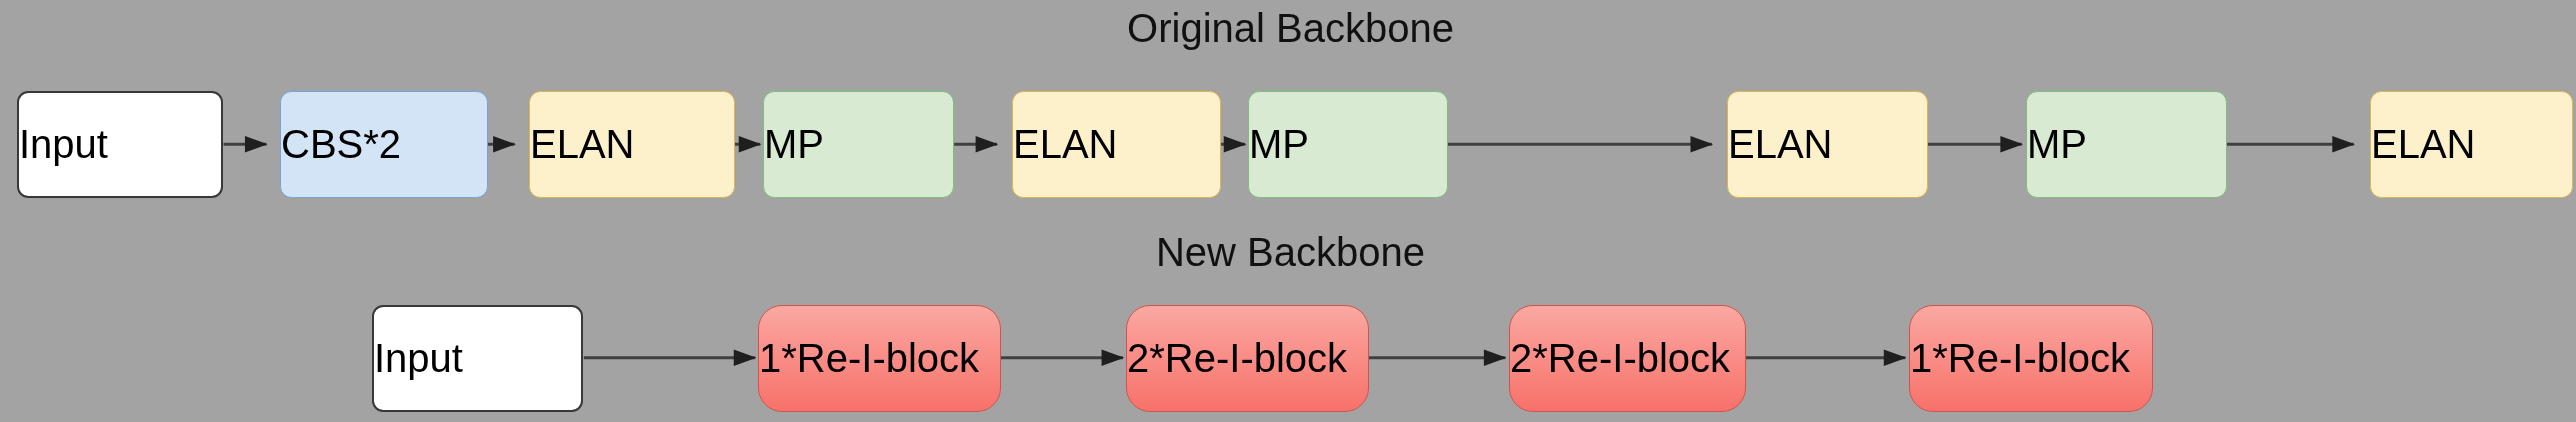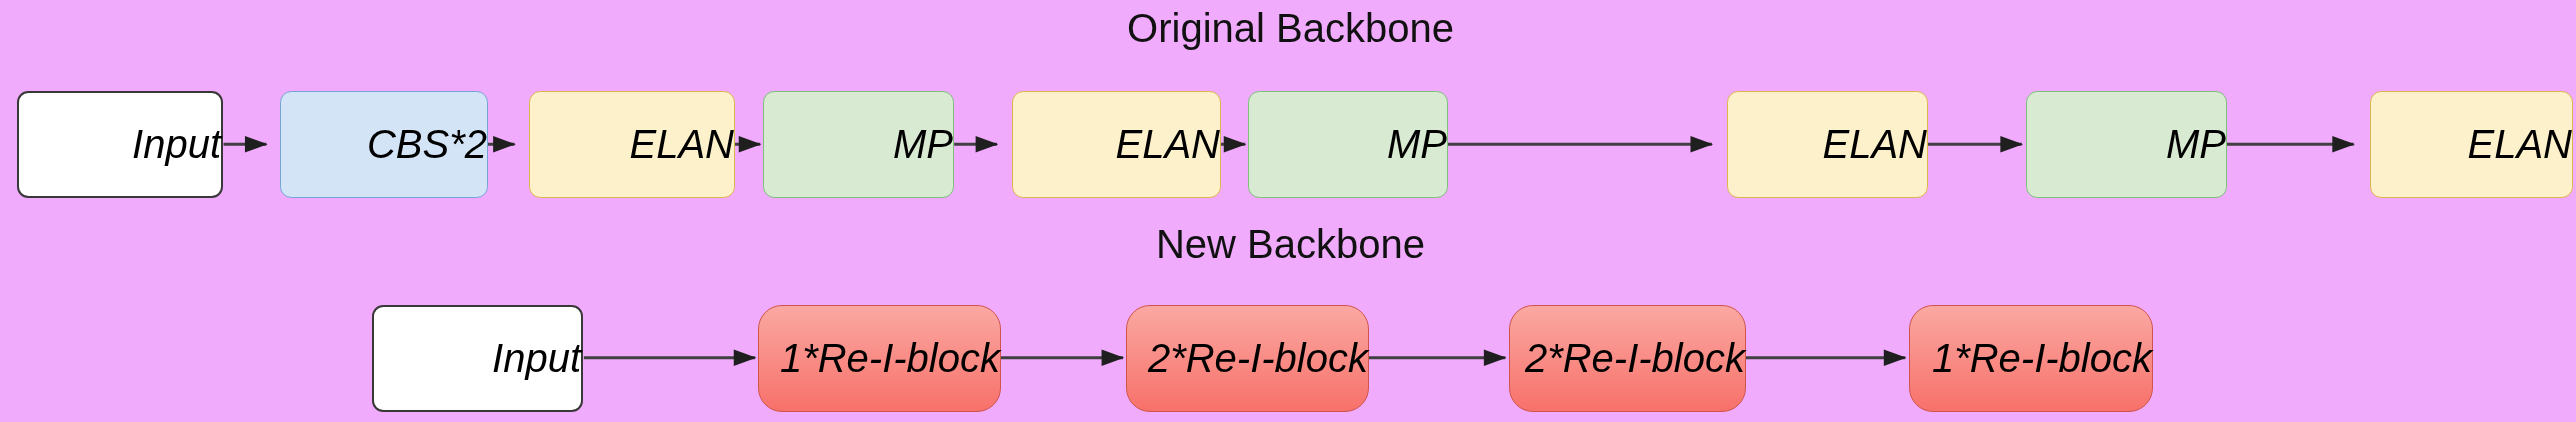--- a/index.html
+++ b/index.html
@@ -1,49 +1,48 @@
 <!DOCTYPE html>
 <html style="--input_stroke: #383838; --cbs_fill: #d4e4f7; --cbs_stroke: #74a4d8; --elan_fill: #fdf1cc; --elan_stroke: #ddb54d; --mp_fill: #d9ead3; --mp_stroke: #7cbf7a; --reblock_fill_top: #fba8a2; --reblock_fill_bottom: #f7716a; --reblock_stroke: #d0544b; --arrow_stroke: #404040; --arrowhead_fill: #1f1f1f;font-size:10px"><head>
 <meta charset="utf-8">
 <style>
   html, body { margin: 0; padding: 0; background: #ffffff; }
   .canvas {
     position: relative;
     width: 2576px;
     height: 422px;
-    background: #f0abfc;
+    background: #a3a3a3;
     font-family: "Liberation Sans", sans-serif;
     color: #000000;
     overflow: hidden;
   }
   .title {
     position: absolute;
     left: 912px;
     width: 757px;
     text-align: center;
     font-size: 40px;
     line-height: 1.1;
     color: #111111;
   }
   .title.original { top: 6.3px; }
-  .title.new      { top: 222px; }
+  .title.new      { top: 230px; }
 
   .box {
     position: absolute;
     height: 107px;
     box-sizing: border-box;
     display: flex;
     align-items: center;
-    justify-content: flex-end;
+    justify-content: flex-start;
     font-size: 40px;
     letter-spacing: 0px;
     border: 1.9px solid #000;
     border-radius: 11.3px;
     white-space: nowrap;
-    font-style: italic;
   }
   .row-top    { top: 91px; }
   .row-bottom { top: 305px; }
 
   .box.input {
     background: #ffffff;
     border: 2.5px solid var(--input_stroke, #383838);
   }
   .box.cbs {
     background: var(--cbs_fill, #d4e4f7);

